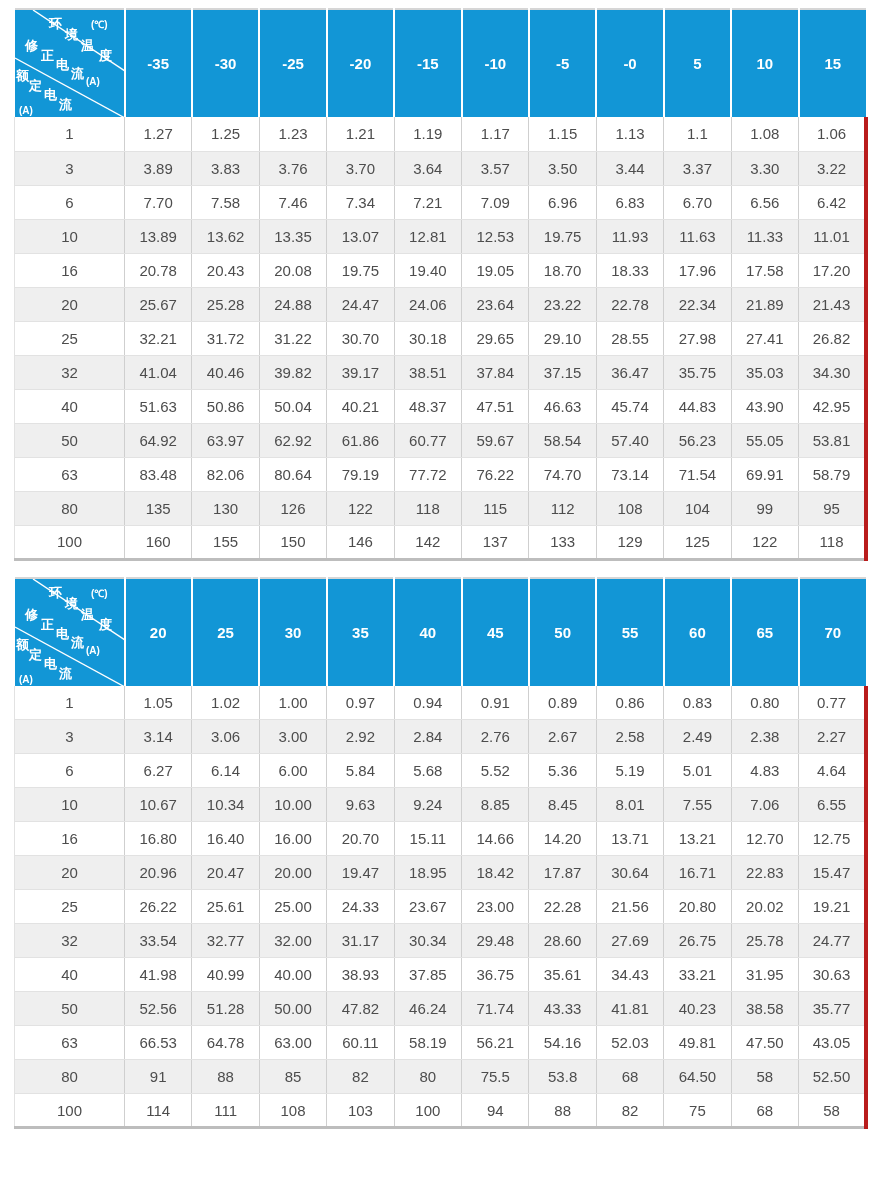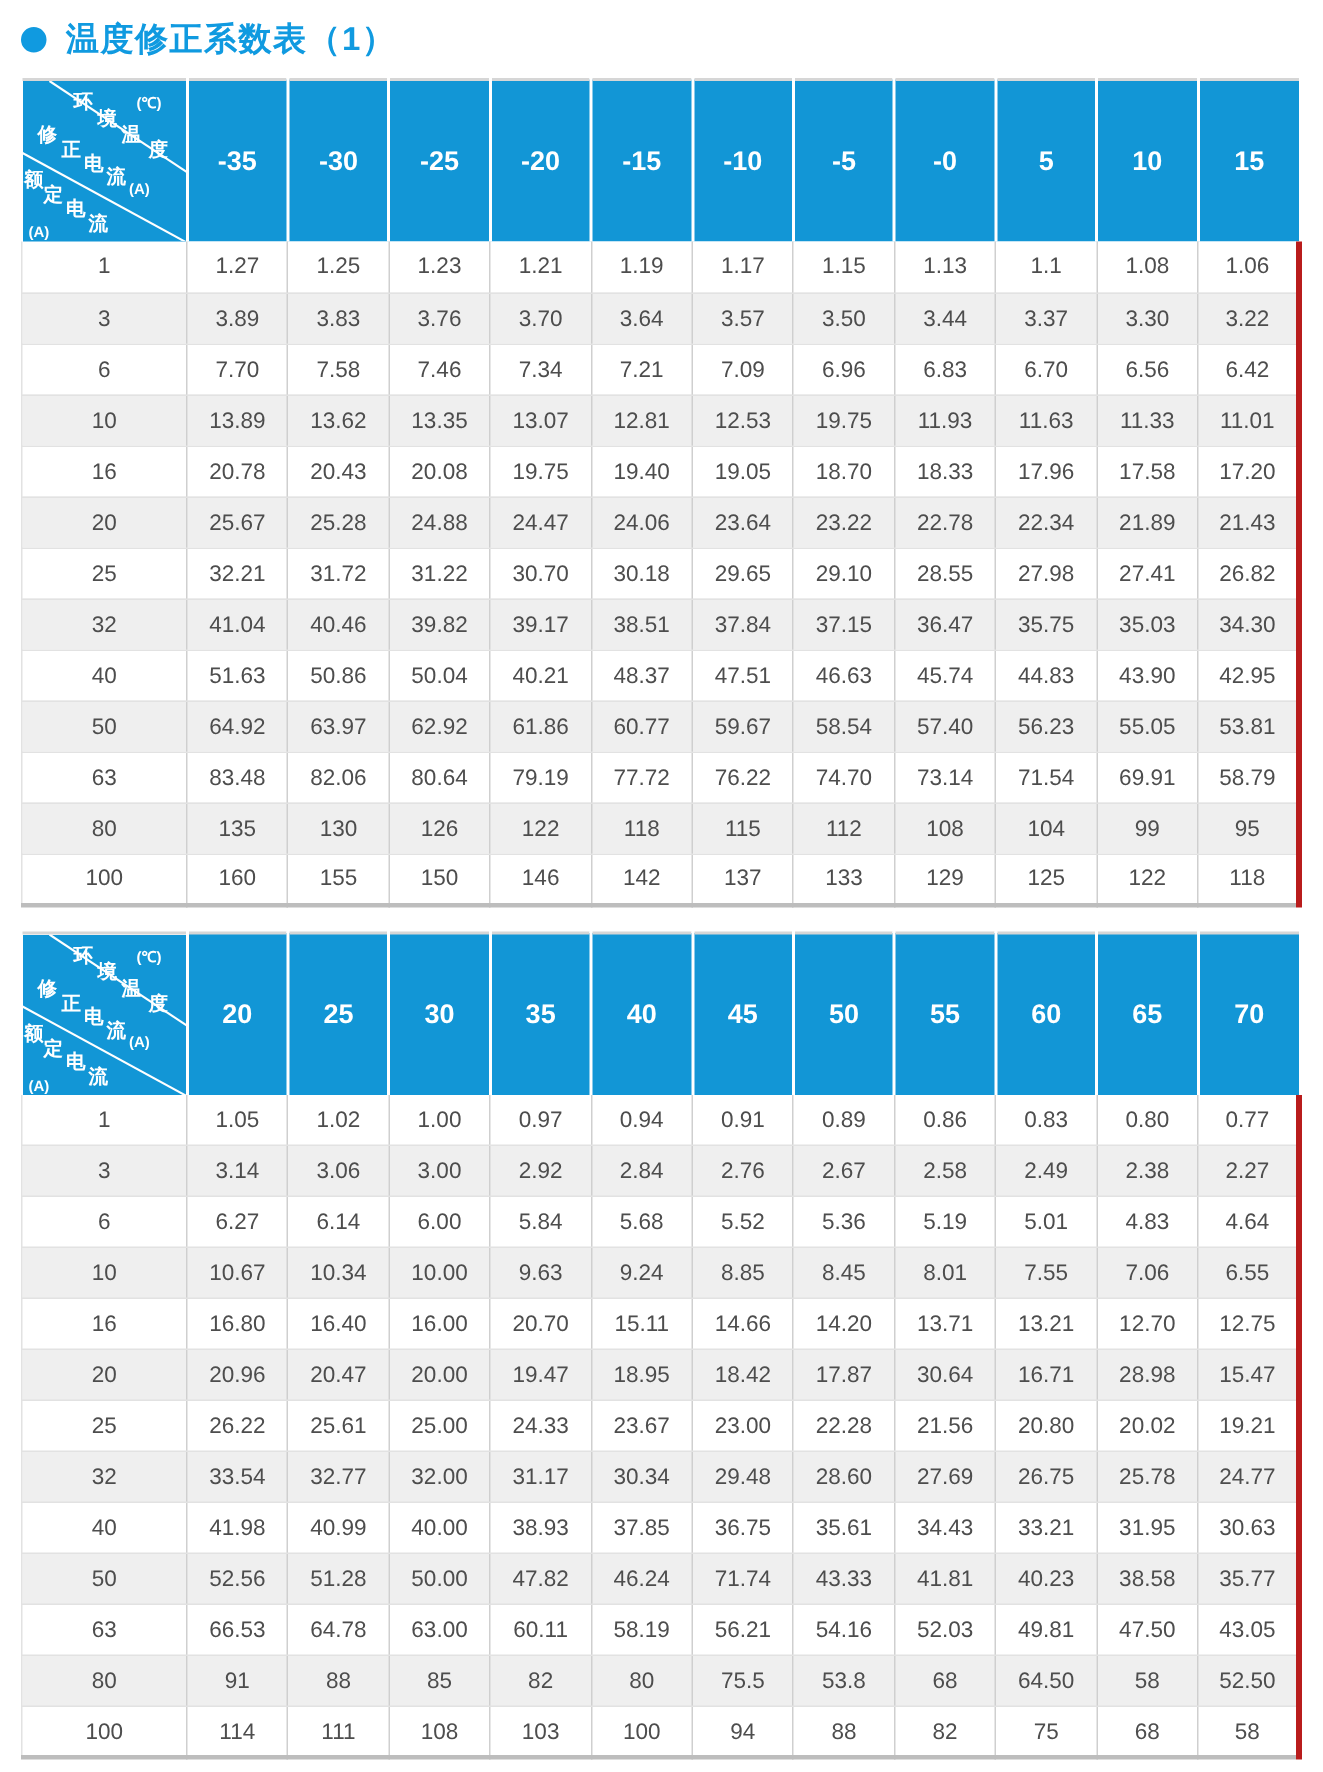--- a/index.html
+++ b/index.html
@@ -54,21 +54,21 @@
     background: var(--blue);
     padding: 0;
     height: 107px;
     position: relative;
     overflow: hidden;
   }
   th.corner svg { display: block; }
   th.temp {
     background: var(--blue);
     color: #ffffff;
-    font-size: 18px;
+    font-size: 15px;
     font-weight: bold;
     border-left: 2px solid #ffffff;
     text-align: center;
   }
   td {
     height: 34px;
     text-align: center;
     font-size: 15px;
     color: var(--text);
     border-right: 1px solid #cfcfcf;
@@ -81,24 +81,20 @@
   tbody tr td:first-child { border-left: 1px solid #e2e2e2; }
   tbody tr td:last-child { border-right: 4px solid #b91c1c; }
 
   .corner-char { fill: #ffffff; font-weight: bold; font-size: 13px; font-family: "Liberation Sans", sans-serif; }
   .corner-unit { fill: #ffffff; font-weight: bold; font-size: 10px; font-family: "Liberation Sans", sans-serif; }
 </style>
 </head>
 <body>
 
 <div class="page">
-  <div class="title-row">
-    <span class="bullet"></span>
-    <h1 class="page-title">温度修正系数表（1）</h1>
-  </div>
 
   <table class="coef">
       <colgroup>
         <col style="width: 110px;">
         <col>
         <col>
         <col>
         <col>
         <col>
         <col>
@@ -455,21 +451,21 @@
           <td>20</td>
           <td>20.96</td>
           <td>20.47</td>
           <td>20.00</td>
           <td>19.47</td>
           <td>18.95</td>
           <td>18.42</td>
           <td>17.87</td>
           <td>30.64</td>
           <td>16.71</td>
-          <td>28.98</td>
+          <td>22.83</td>
           <td>15.47</td>
         </tr>
         <tr>
           <td>25</td>
           <td>26.22</td>
           <td>25.61</td>
           <td>25.00</td>
           <td>24.33</td>
           <td>23.67</td>
           <td>23.00</td>

